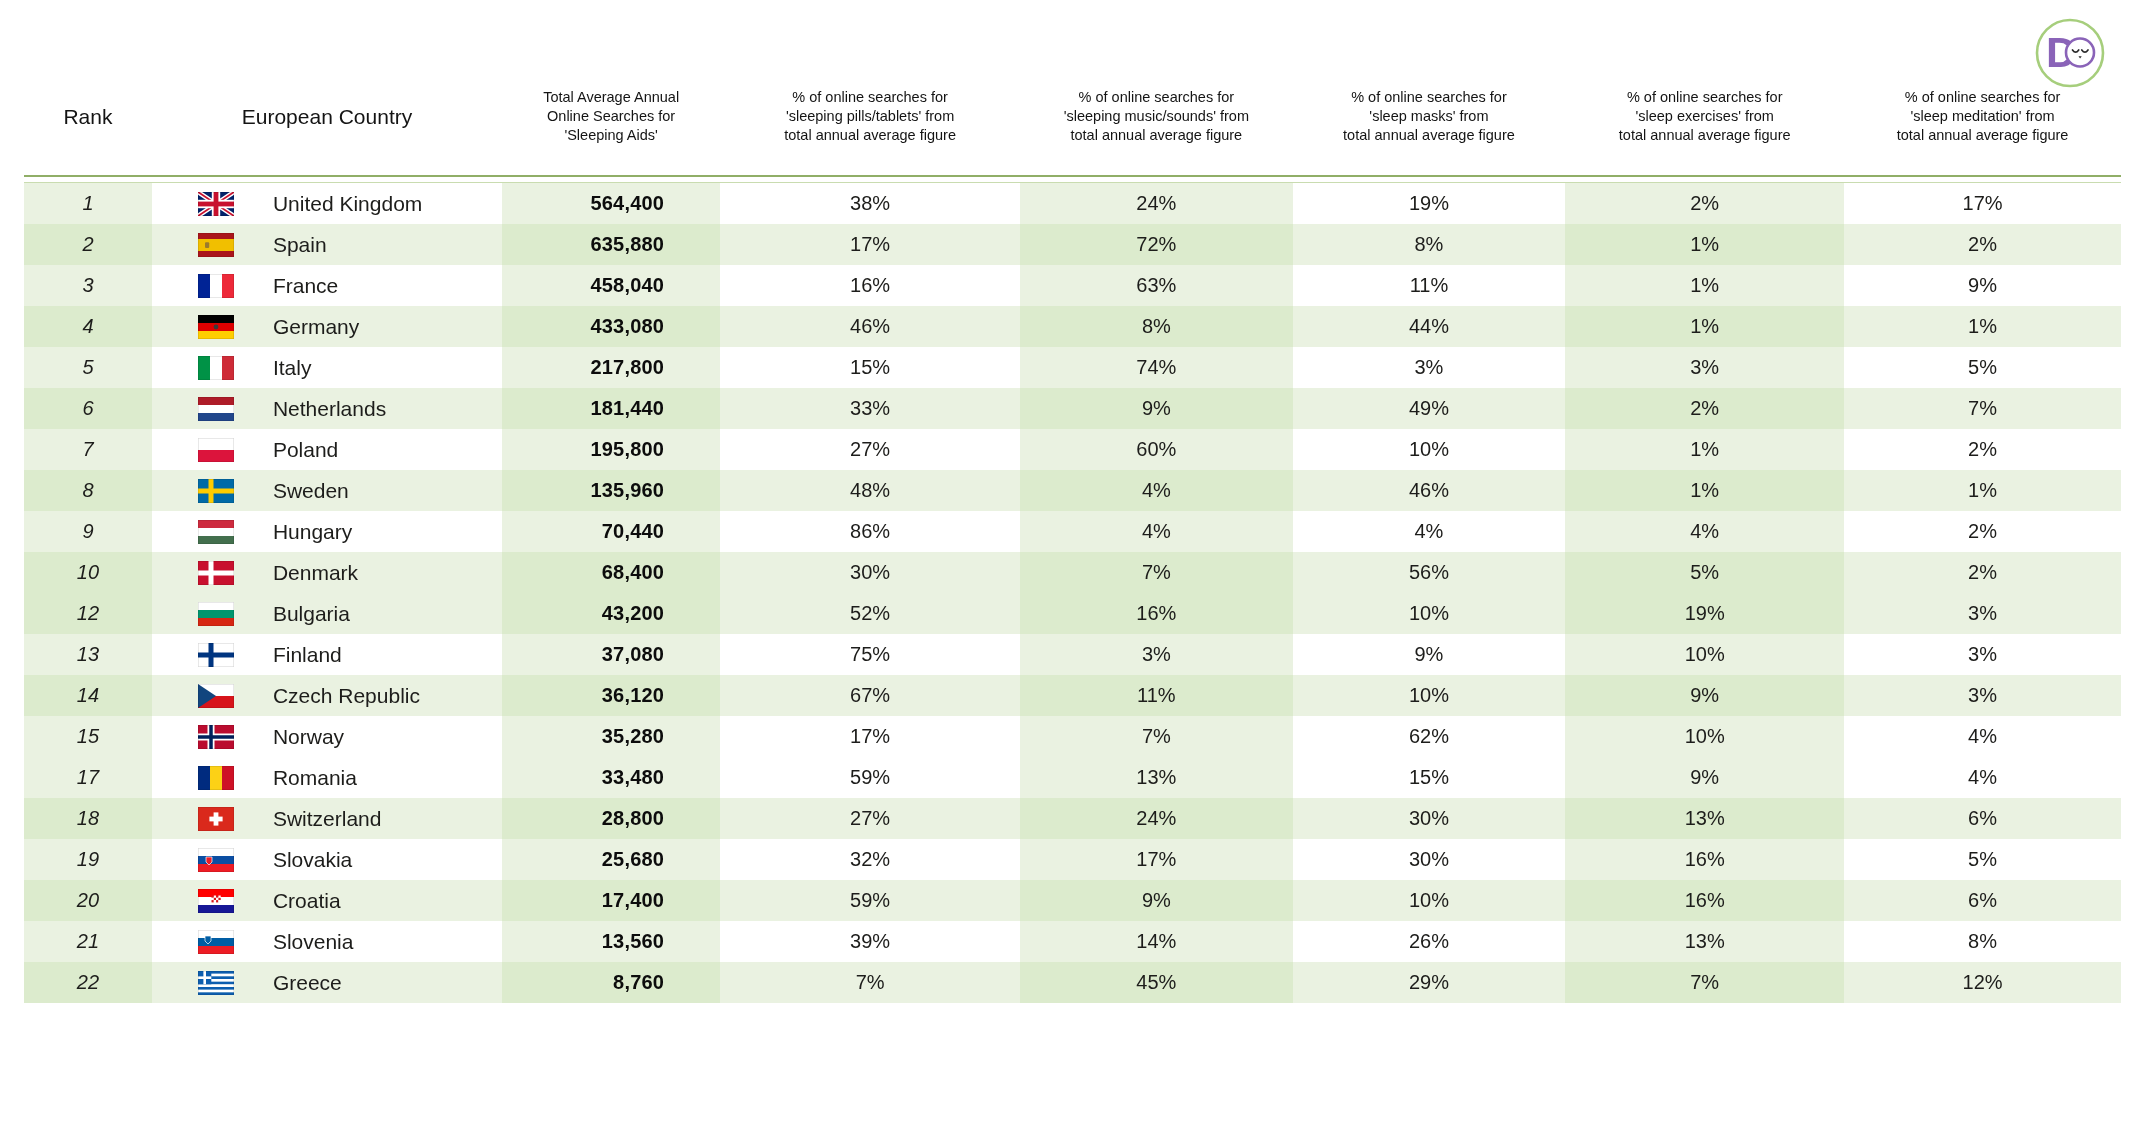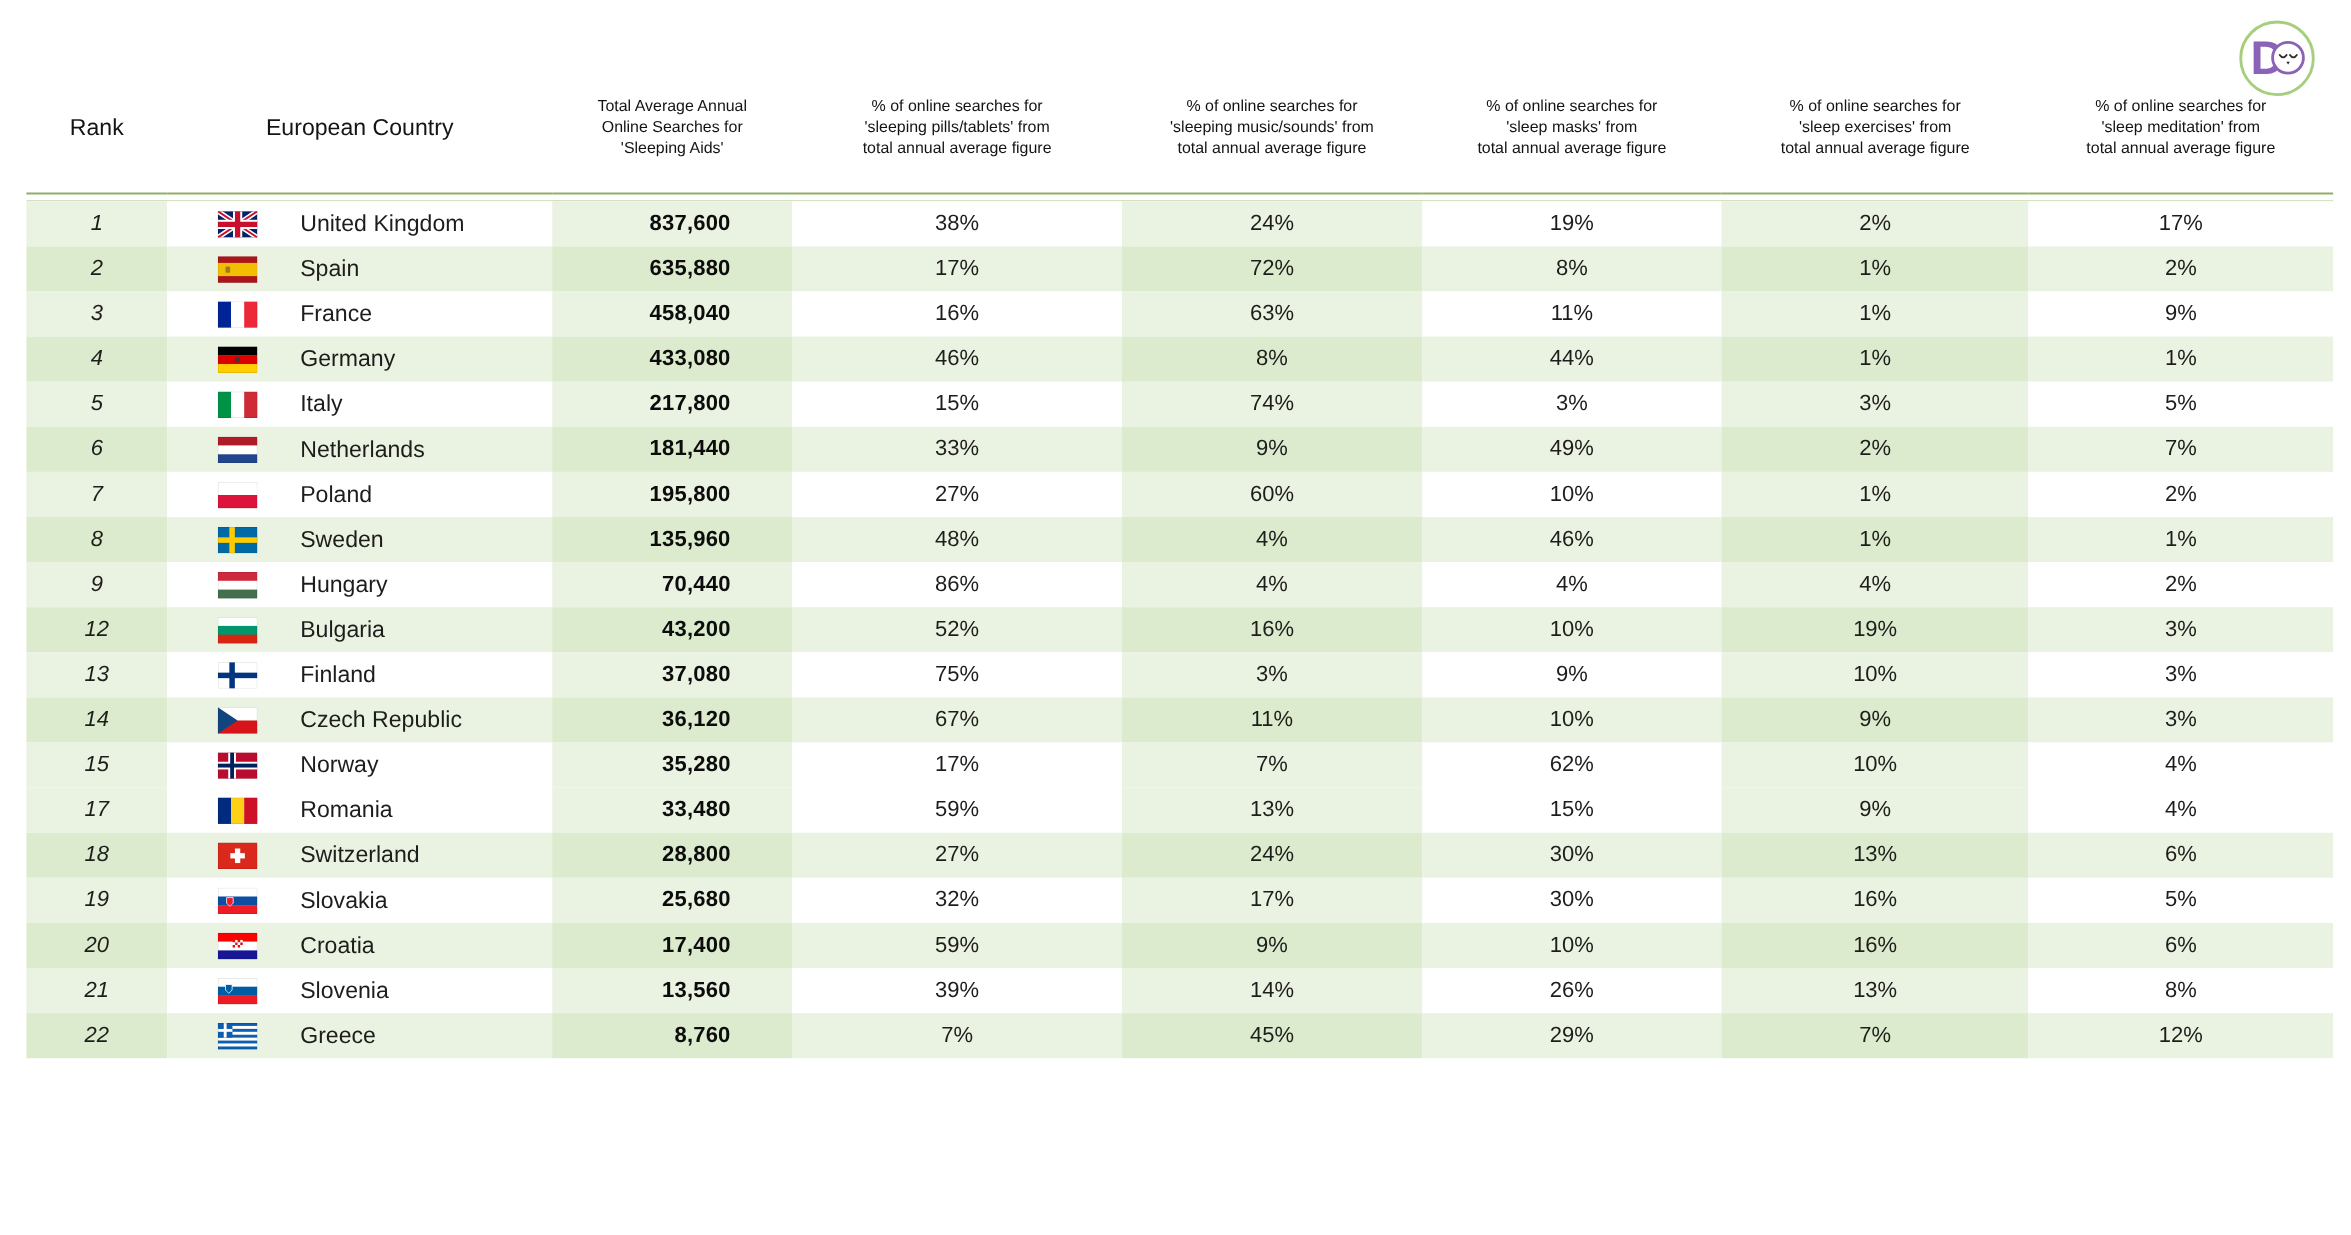--- a/index.html
+++ b/index.html
@@ -155,21 +155,21 @@
                   <rect x="13.8" y="0" width="8.4" height="24" fill="#FFFFFF"></rect>
                   <rect x="0" y="7.8" width="36" height="8.4" fill="#FFFFFF"></rect>
                   <rect x="15.6" y="0" width="4.8" height="24" fill="#C8102E"></rect>
                   <rect x="0" y="9.6" width="36" height="4.8" fill="#C8102E"></rect>
                   <rect x="0.25" y="0.25" width="35.5" height="23.5" fill="none" stroke="rgba(0,0,0,0.18)" stroke-width="0.5"></rect>
                 </svg>
               </span>
               <span class="country-name">United Kingdom</span>
             </div>
           </td>
-          <td class="variant-total col-tint">837,600</td>
+          <td class="variant-total col-tint">564,400</td>
           <td class="variant-pct">38%</td>
           <td class="variant-pct col-tint">24%</td>
           <td class="variant-pct">19%</td>
           <td class="variant-pct col-tint">2%</td>
           <td class="variant-pct">17%</td>
         </tr>
         <tr class="row-tint">
           <td class="variant-rank col-tint">2</td>
           <td class="variant-country">
             <div class="country-cell">
@@ -337,20 +337,42 @@
                 </svg>
               </span>
               <span class="country-name">Hungary</span>
             </div>
           </td>
           <td class="variant-total col-tint">70,440</td>
           <td class="variant-pct">86%</td>
           <td class="variant-pct col-tint">4%</td>
           <td class="variant-pct">4%</td>
           <td class="variant-pct col-tint">4%</td>
+          <td class="variant-pct">2%</td>
+        </tr>
+        <tr class="row-tint">
+          <td class="variant-rank col-tint">10</td>
+          <td class="variant-country">
+            <div class="country-cell">
+              <span class="flag">
+                <svg viewBox="0 0 36 24" width="36" height="24" xmlns="http://www.w3.org/2000/svg">
+                  <rect width="36" height="24" fill="#C8102E"></rect>
+                  <rect x="10.5" y="0" width="5" height="24" fill="#FFFFFF"></rect>
+                  <rect x="0" y="9.5" width="36" height="5" fill="#FFFFFF"></rect>
+                  <rect x="0.25" y="0.25" width="35.5" height="23.5" fill="none" stroke="rgba(0,0,0,0.18)" stroke-width="0.5"></rect>
+                </svg>
+              </span>
+              <span class="country-name">Denmark</span>
+            </div>
+          </td>
+          <td class="variant-total col-tint">68,400</td>
+          <td class="variant-pct">30%</td>
+          <td class="variant-pct col-tint">7%</td>
+          <td class="variant-pct">56%</td>
+          <td class="variant-pct col-tint">5%</td>
           <td class="variant-pct">2%</td>
         </tr>
         <tr class="row-tint">
           <td class="variant-rank col-tint">12</td>
           <td class="variant-country">
             <div class="country-cell">
               <span class="flag">
                 <svg viewBox="0 0 36 24" width="36" height="24" xmlns="http://www.w3.org/2000/svg">
                   <rect x="0" y="0" width="36" height="8.3" fill="#FFFFFF"></rect>
                   <rect x="0" y="8" width="36" height="8.3" fill="#00966E"></rect>

